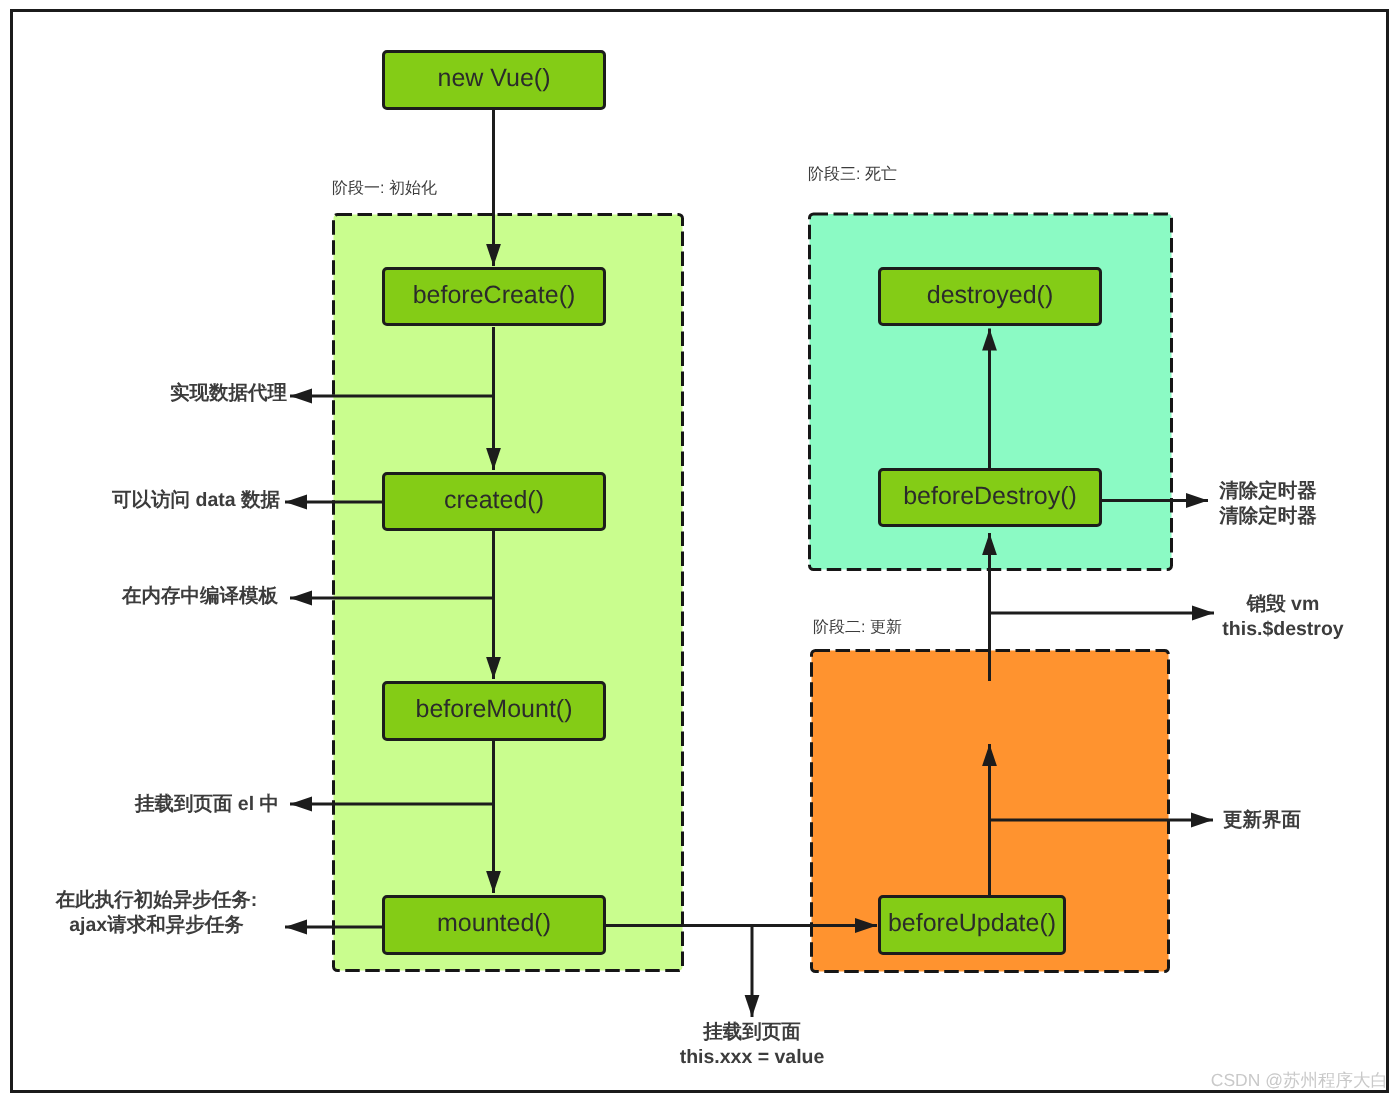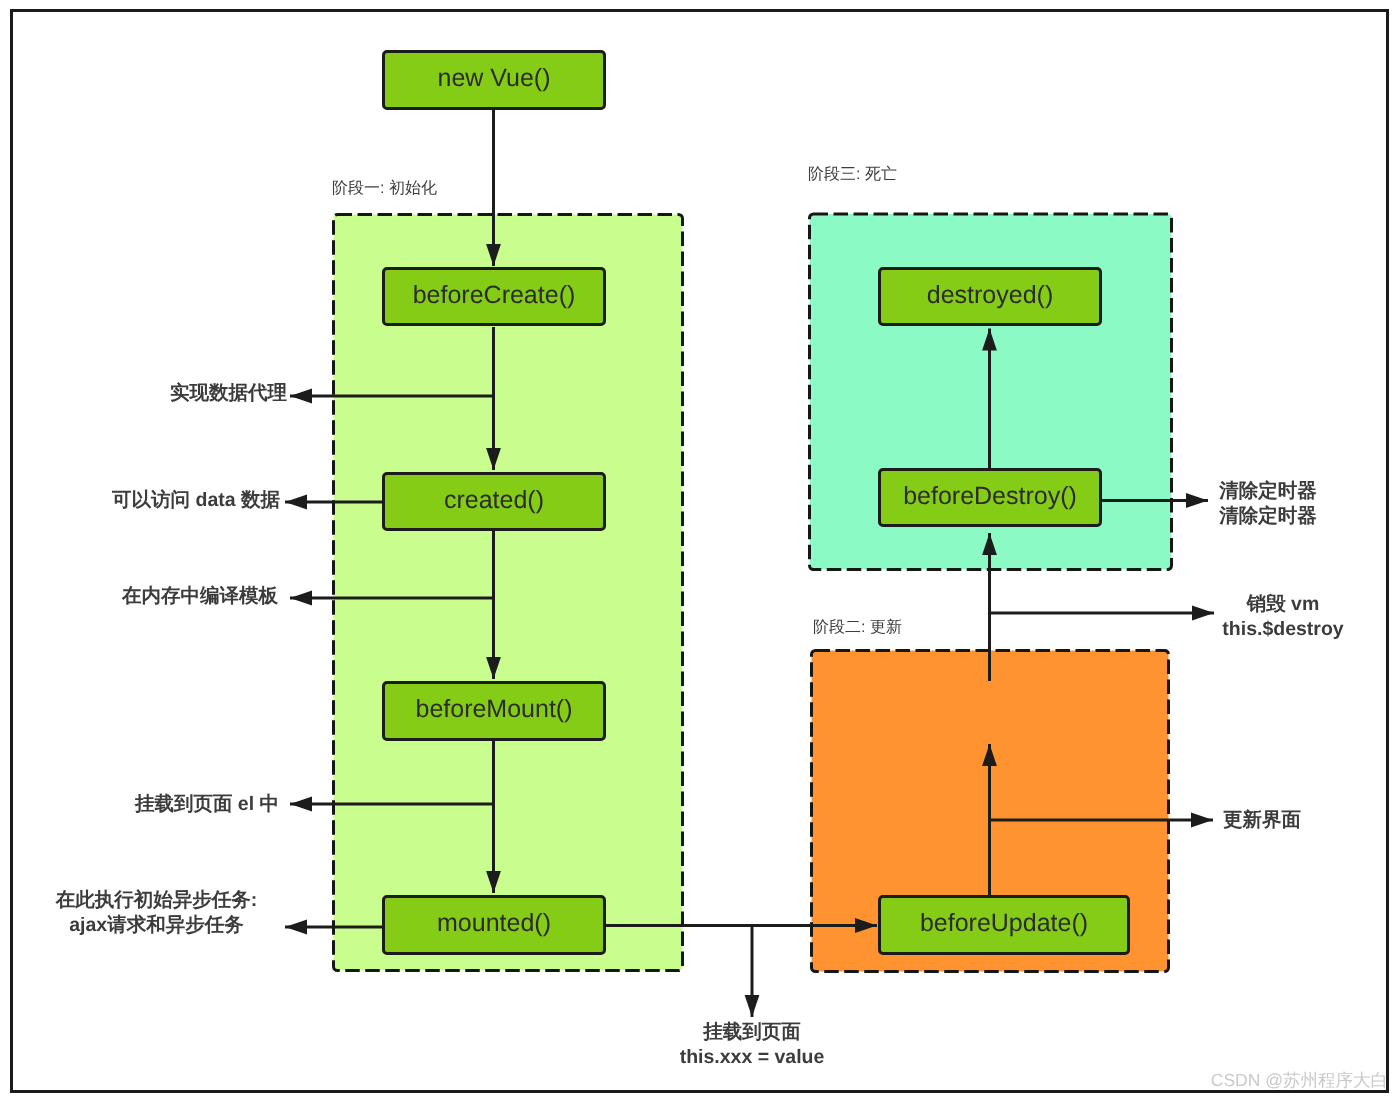--- a/index.html
+++ b/index.html
@@ -69,21 +69,21 @@
   </svg>
 
   <div class="node" style="left:382px;top:50px;width:224px;height:60px;">new Vue()</div>
   <div class="node" style="left:382px;top:267px;width:224px;height:59px;">beforeCreate()</div>
   <div class="node" style="left:382px;top:472px;width:224px;height:59px;">created()</div>
   <div class="node" style="left:382px;top:681px;width:224px;height:60px;">beforeMount()</div>
   <div class="node" style="left:382px;top:895px;width:224px;height:60px;">mounted()</div>
 
   <div class="node" style="left:878px;top:267px;width:224px;height:59px;">destroyed()</div>
   <div class="node" style="left:878px;top:468px;width:224px;height:59px;">beforeDestroy()</div>
-  <div class="node" style="left:878px;top:895px;width:252px;height:60px;">beforeUpdate()</div>
+  <div class="node" style="left:878px;top:895px;width:188px;height:60px;">beforeUpdate()</div>
 
   <div class="note r" style="left:0px;top:381px;width:287px;">实现数据代理</div>
   <div class="note r" style="left:0px;top:488px;width:280px;">可以访问 data 数据</div>
   <div class="note r" style="left:0px;top:584px;width:278px;">在内存中编译模板</div>
   <div class="note r" style="left:0px;top:792px;width:279px;">挂载到页面 el 中</div>
 
   <div class="note c" style="left:22px;top:888px;width:269px;">
     <div>在此执行初始异步任务:</div>
     <div>ajax请求和异步任务</div>
   </div>

